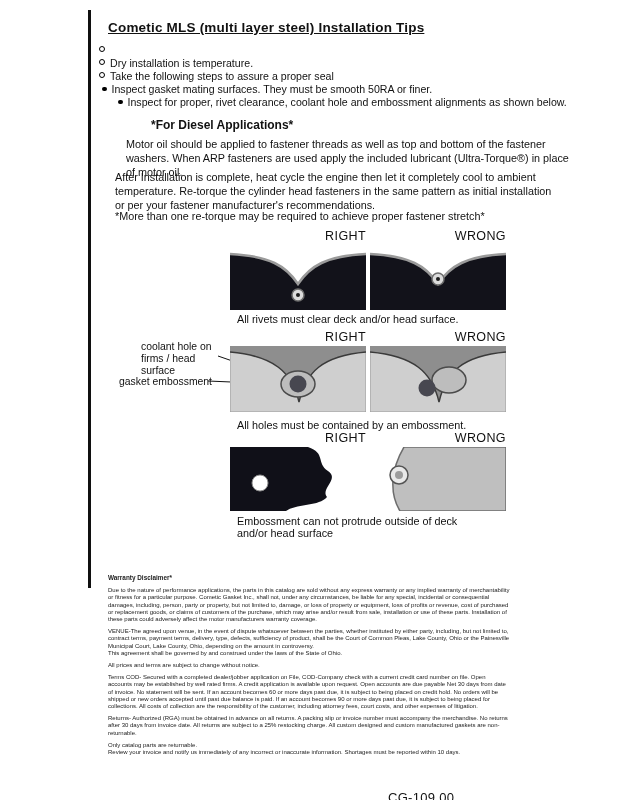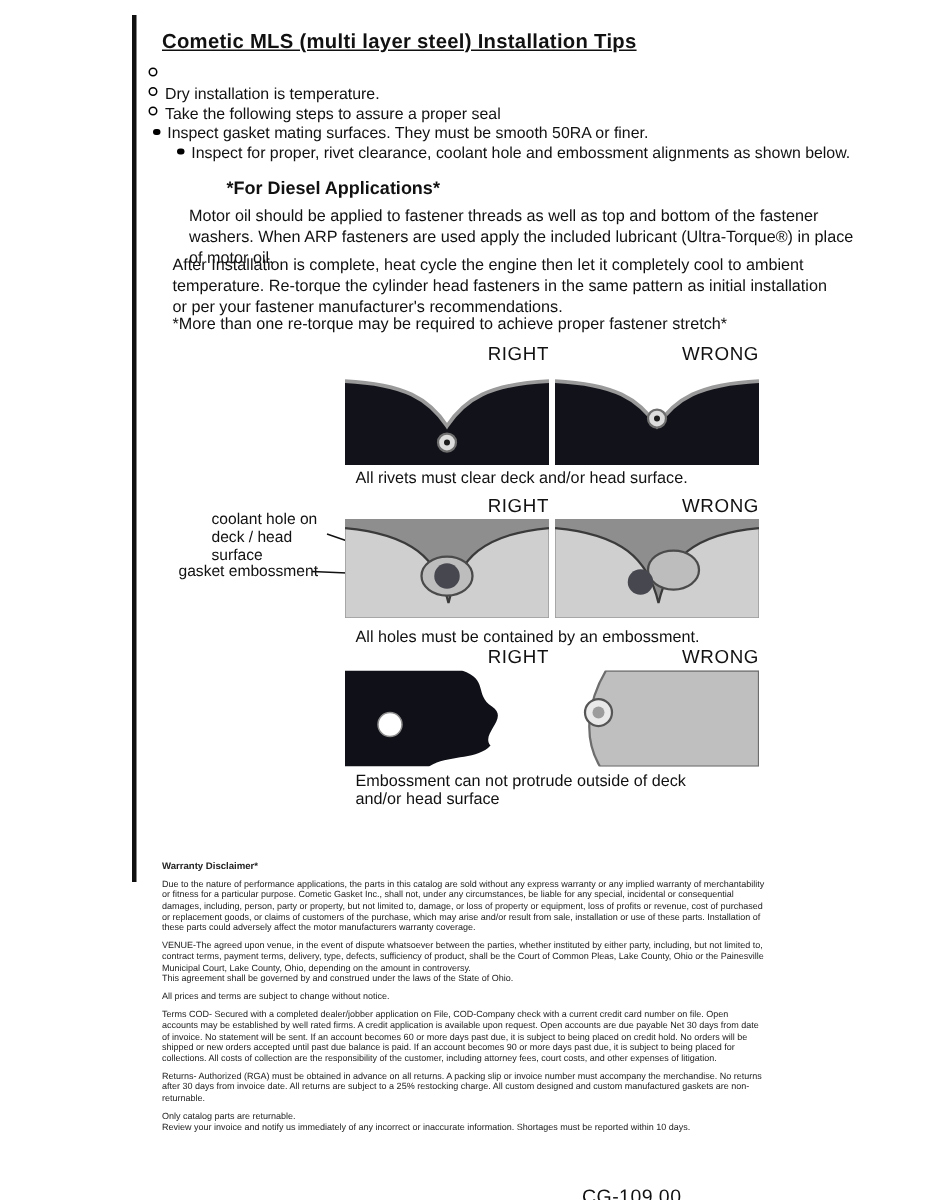--- a/index.html
+++ b/index.html
@@ -75,21 +75,21 @@
     <circle cx="68" cy="33" r="6" fill="#dcdcdc" stroke="#6e6e6e" stroke-width="1.5"></circle>
     <circle cx="68" cy="33" r="2" fill="#1c1c1c"></circle>
   </svg>
 
   <div class="abs dcap" style="left:237px;top:313px;">All rivets must clear deck and/or head surface.</div>
 
   <div class="abs dlabel" style="left:230px;top:330px;">RIGHT</div>
   <div class="abs dlabel" style="left:370px;top:330px;">WRONG</div>
 
   <div class="abs ann preline" style="left:141px;top:341px;width:80px;">coolant hole on
-deck / head surface</div>
+firms / head surface</div>
   <div class="abs ann" style="left:119px;top:376px;">gasket embossment</div>
 
   <svg class="abs" style="left:138px;top:340px;pointer-events:none;" width="170" height="60" viewBox="0 0 170 60">
     <line x1="80" y1="16" x2="158" y2="43" stroke="#111" stroke-width="1"></line>
     <line x1="70" y1="41" x2="140" y2="44" stroke="#111" stroke-width="1"></line>
   </svg>
 
   <svg class="abs" style="left:230px;top:346px;" width="136" height="66" viewBox="0 0 136 66">
     <rect width="136" height="66" fill="#cfcfcf" stroke="#9a9a9a"></rect>
     <path d="M0,0 H136 V6 C92,10 76,26 69,56 C62,26 44,10 0,6 Z" fill="#8e8e8e"></path>

